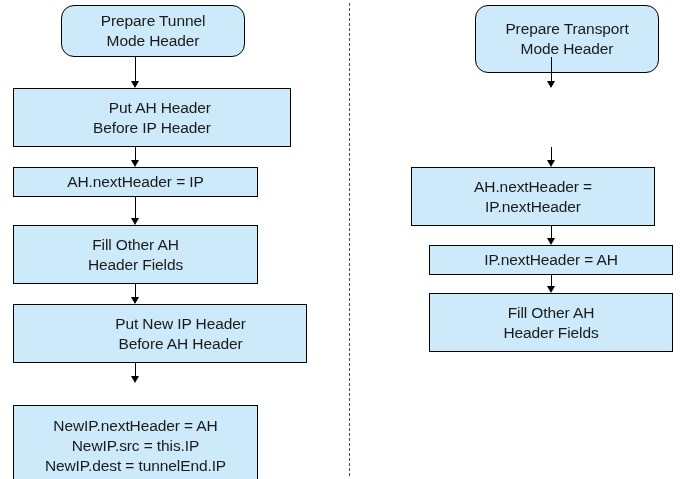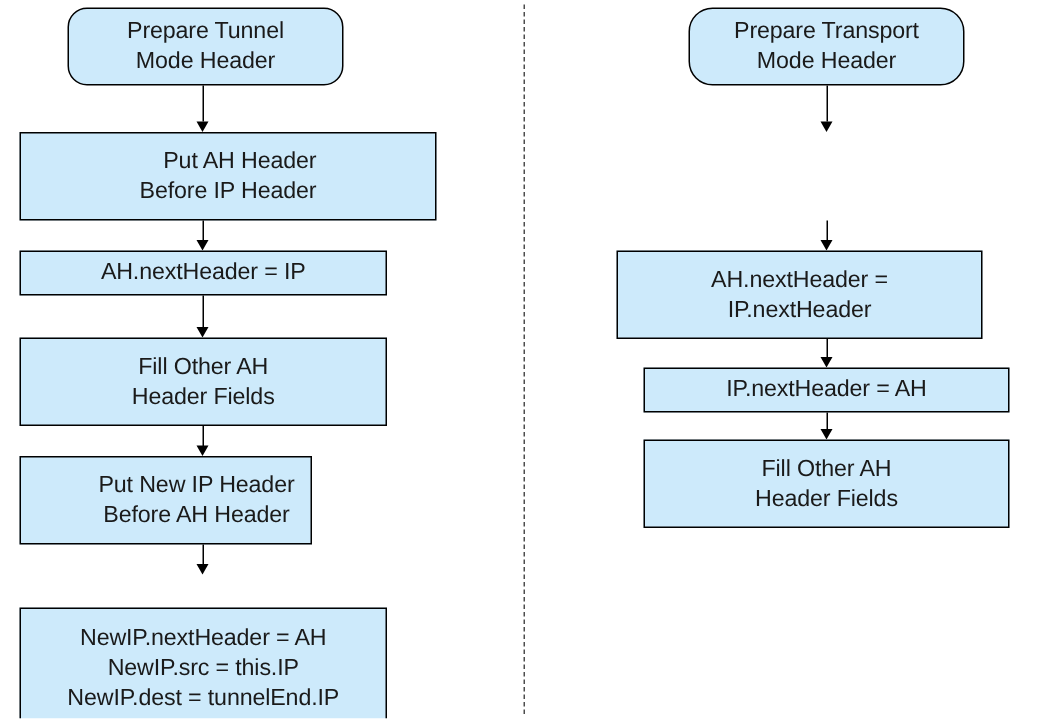--- a/index.html
+++ b/index.html
@@ -26,20 +26,21 @@
     text-align: center;
     color: #1a1a1a;
     font-size: 15.5px;
     line-height: 20px;
     letter-spacing: -0.1px;
     white-space: pre-line;
     user-select: none;
   }
   .node.terminator {
     border-radius: 13px;
+    margin-left: 16px;
   }
   .connector {
     position: absolute;
     width: 0;
     border-left: 1.6px solid #000000;
   }
   .arrowhead {
     position: absolute;
     width: 0;
     height: 0;
@@ -74,33 +75,33 @@
 
   <div class="connector" style="left:135px; top:197px; height:21px;"></div>
   <div class="arrowhead" style="left:131px; top:218px;"></div>
 
   <div class="node" style="left:13px; top:225px; width:245px; height:59px;">Fill Other AH
 Header Fields</div>
 
   <div class="connector" style="left:135px; top:284px; height:14px;"></div>
   <div class="arrowhead" style="left:131px; top:297px;"></div>
 
-  <div class="node" style="left:13px; top:304px; width:195px; height:59px;padding-left:41px;">Put New IP Header
+  <div class="node" style="left:13px; top:304px; width:294px; height:59px;padding-left:41px;">Put New IP Header
 Before AH Header</div>
 
   <div class="connector" style="left:135px; top:363px; height:14px;"></div>
   <div class="arrowhead" style="left:131px; top:376px;"></div>
 
   <div class="node" style="left:13px; top:405px; width:245px; height:81px;">NewIP.nextHeader = AH
 NewIP.src = this.IP
 NewIP.dest = tunnelEnd.IP</div>
 
   <div class="divider" style="left:349px; top:3px; height:473px;"></div>
 
-  <div class="node terminator" style="left:459px; top:5px; width:184px; height:52px;border-radius:16px;">Prepare Transport
+  <div class="node terminator" style="left:459px; top:5px; width:184px; height:68px;">Prepare Transport
 Mode Header</div>
 
   <div class="connector" style="left:551px; top:57px; height:24px;"></div>
   <div class="arrowhead" style="left:547px; top:81px;"></div>
 
 
   <div class="connector" style="left:551px; top:147px; height:14px;"></div>
   <div class="arrowhead" style="left:547px; top:160px;"></div>
 
   <div class="node" style="left:411px; top:167px; width:244px; height:59px;">AH.nextHeader =

